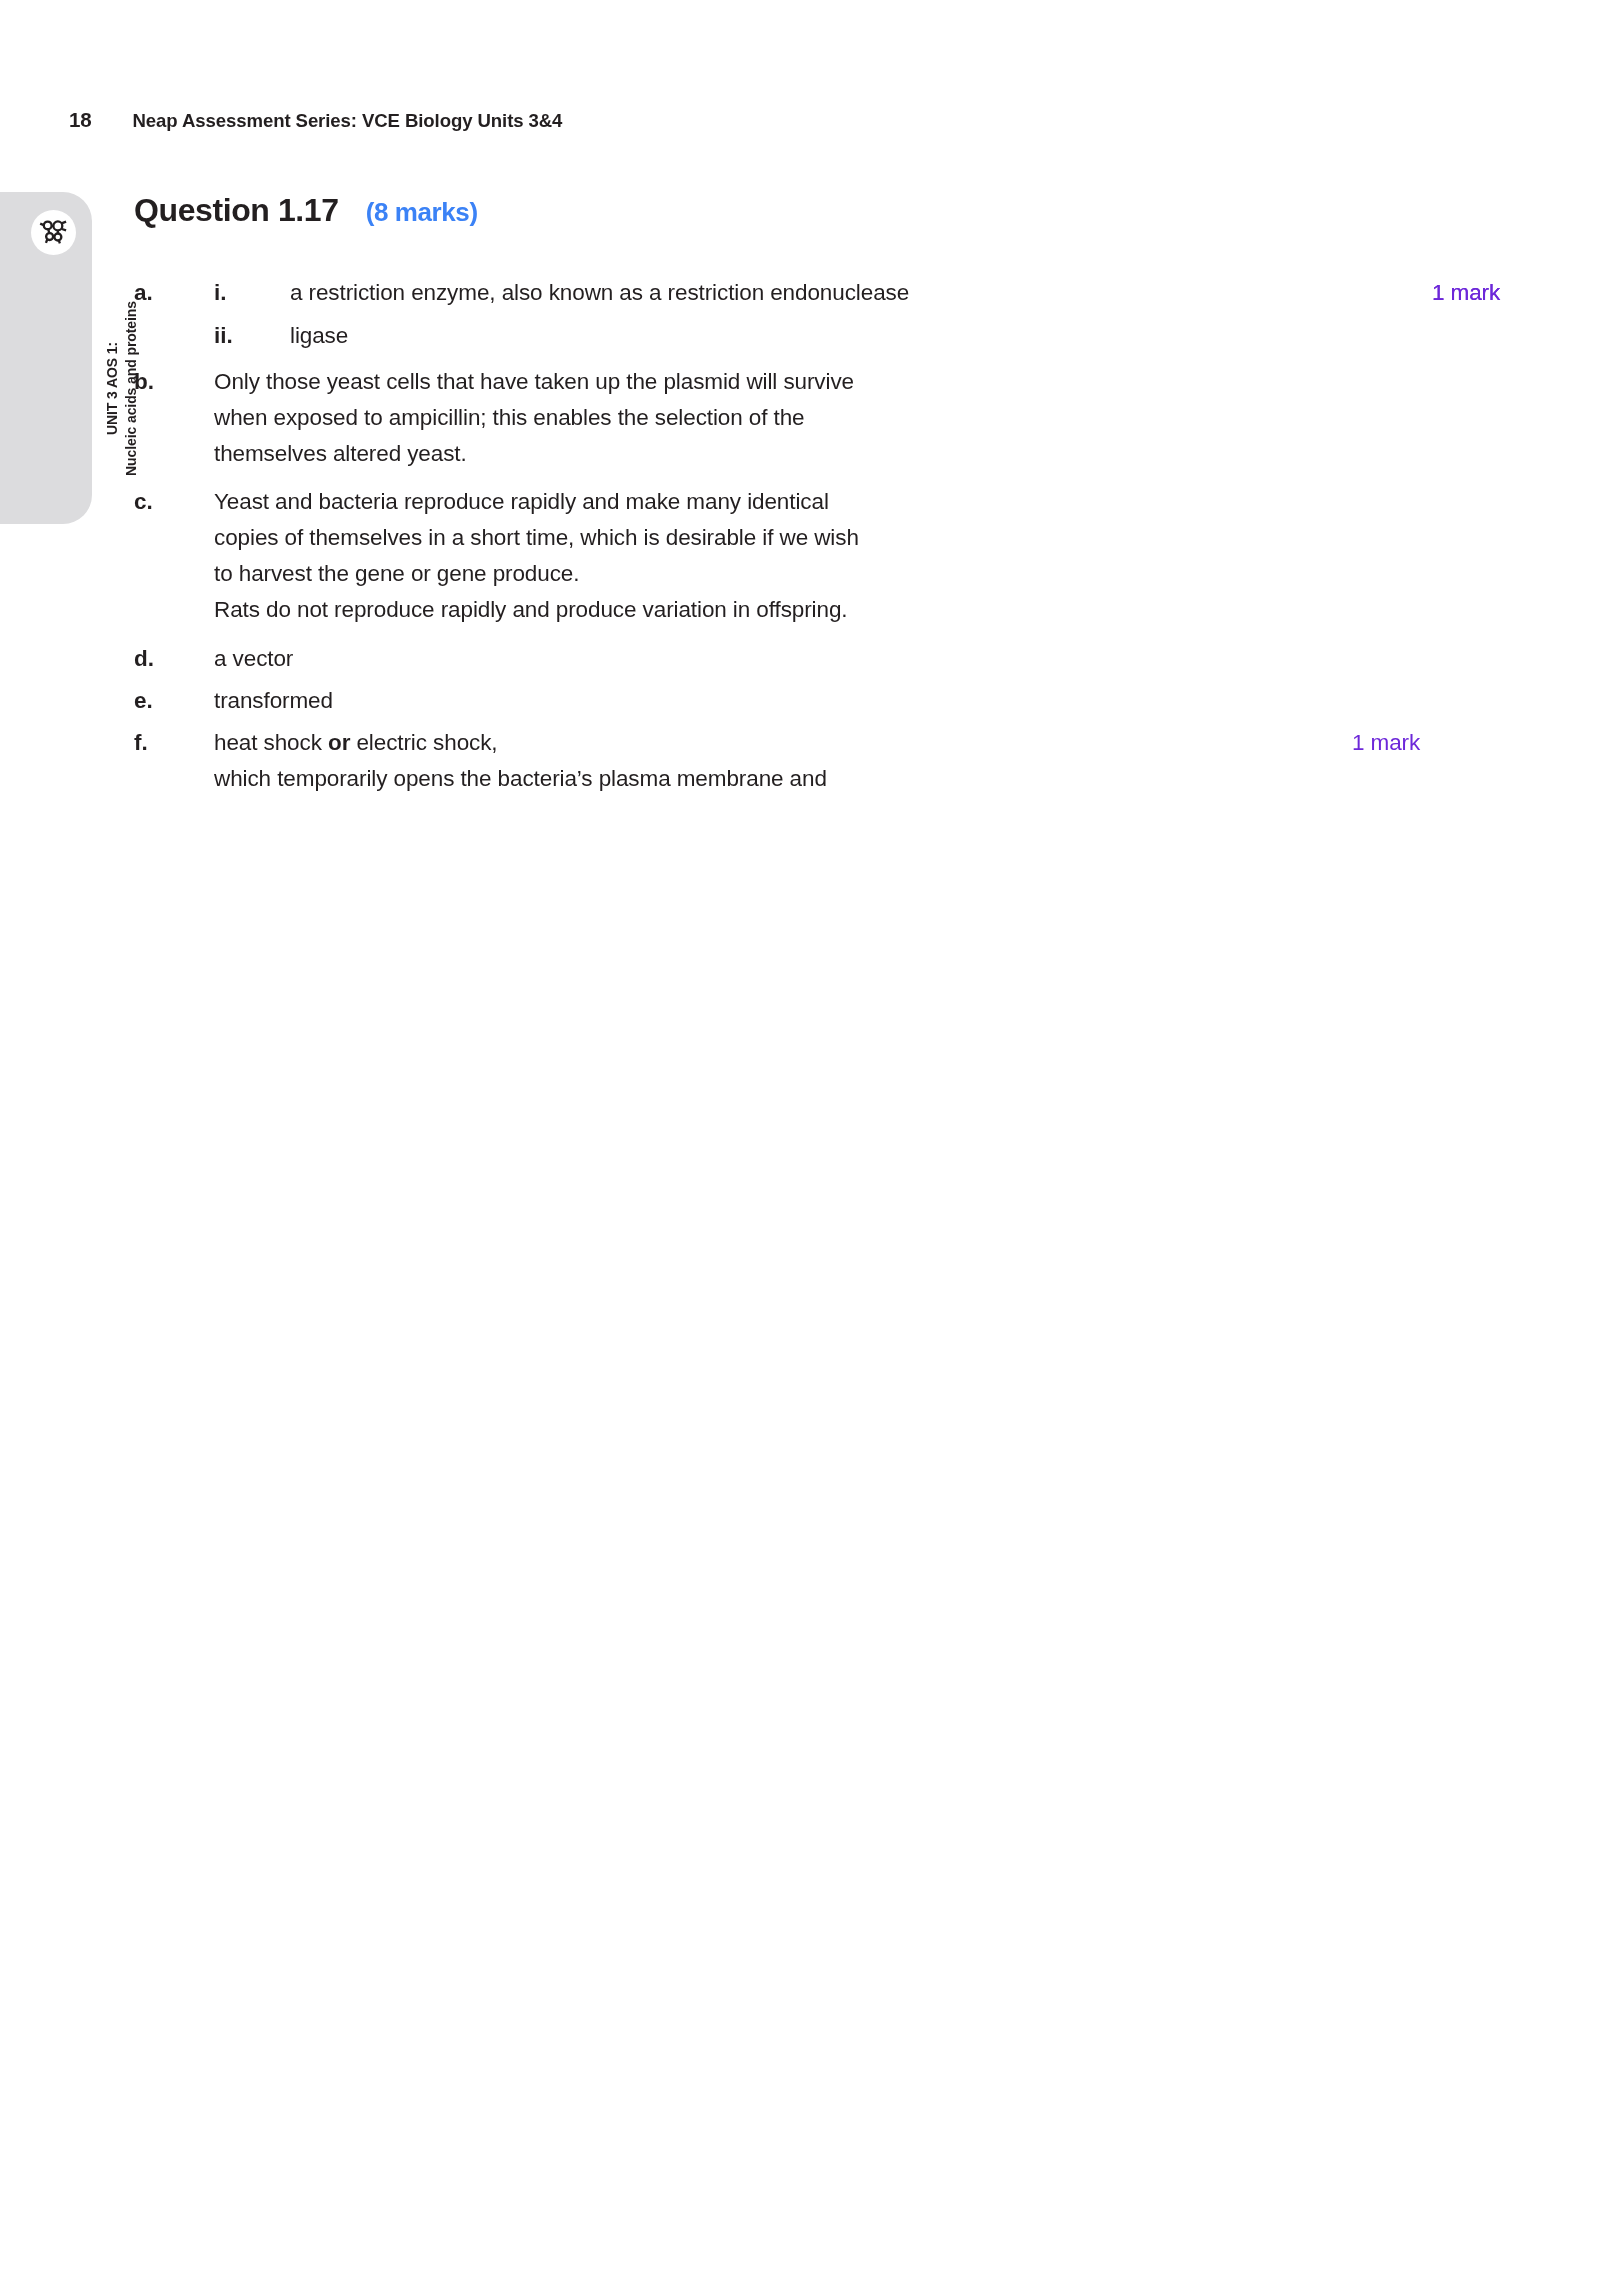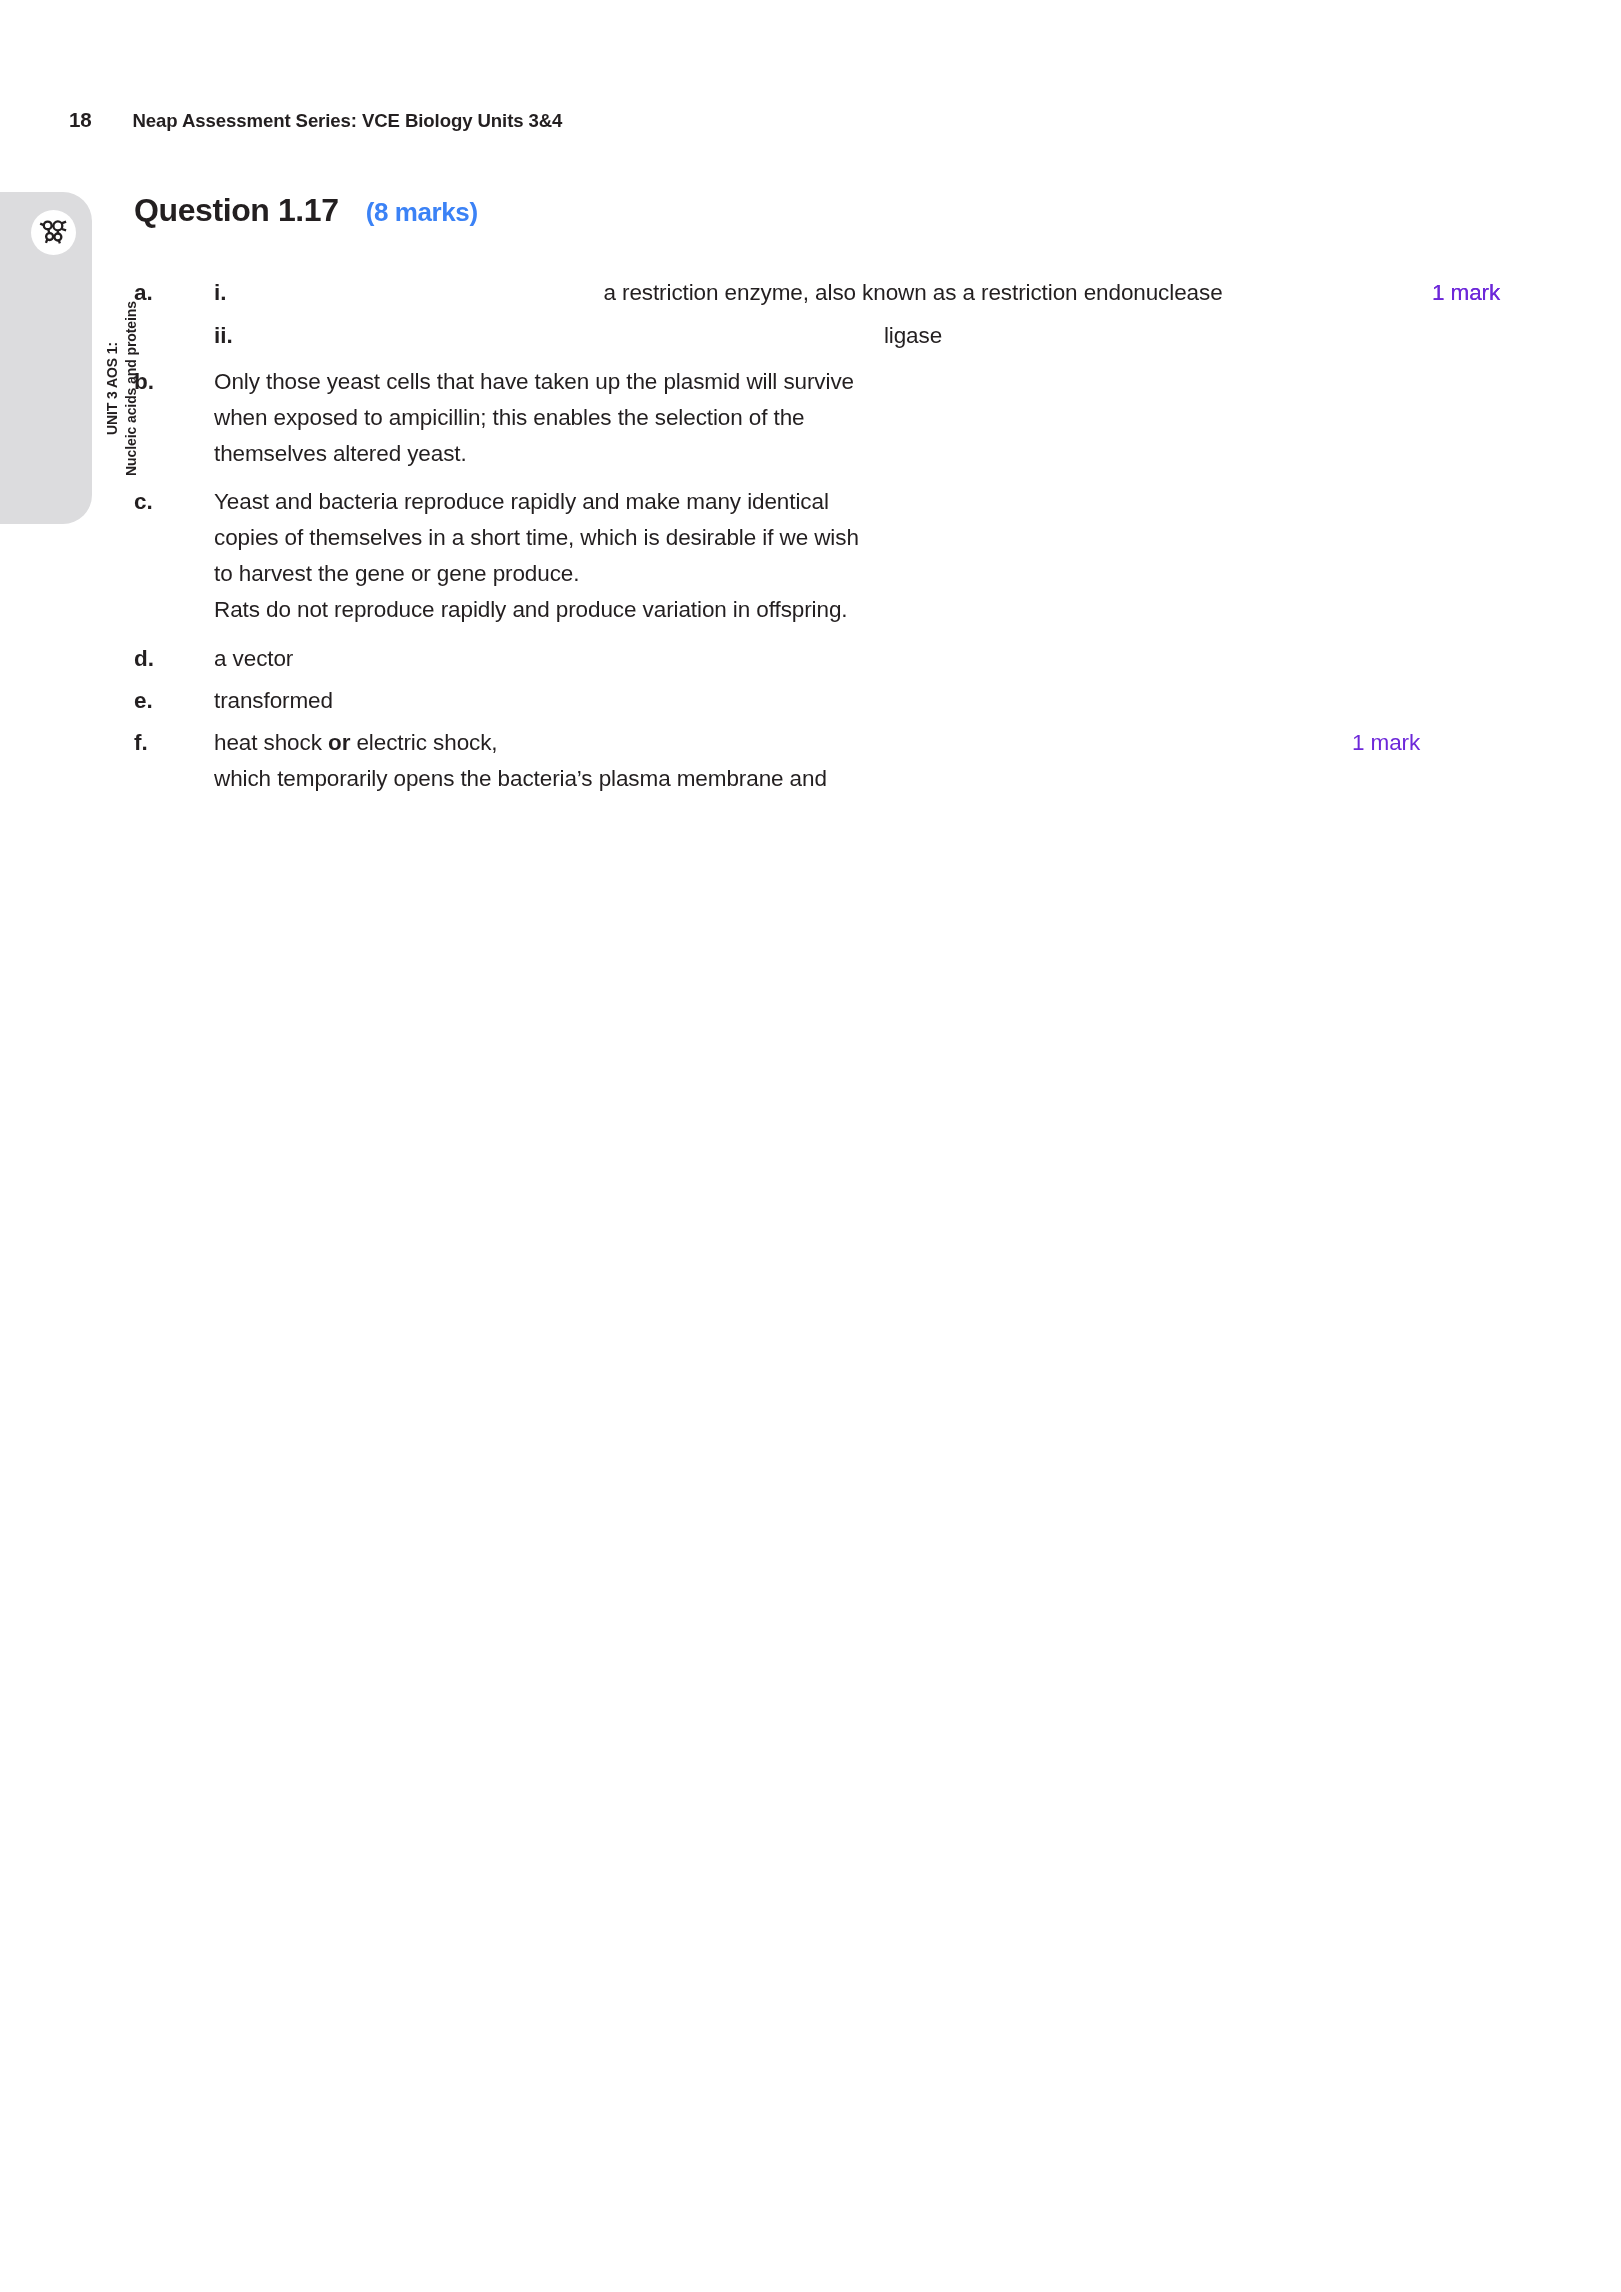--- a/index.html
+++ b/index.html
@@ -142,21 +142,20 @@
     width: 76px;
     flex: 0 0 76px;
     font-size: 22.5px;
     font-weight: bold;
     line-height: 36px;
     color: #231f20;
   }
   .sub-body {
     flex: 1 1 auto;
     position: relative;
-    text-align: center;
   }
 
   .ans-line {
     font-size: 22.5px;
     line-height: 36px;
     color: #231f20;
     letter-spacing: -0.1px;
     position: relative;
     white-space: nowrap;
   }

